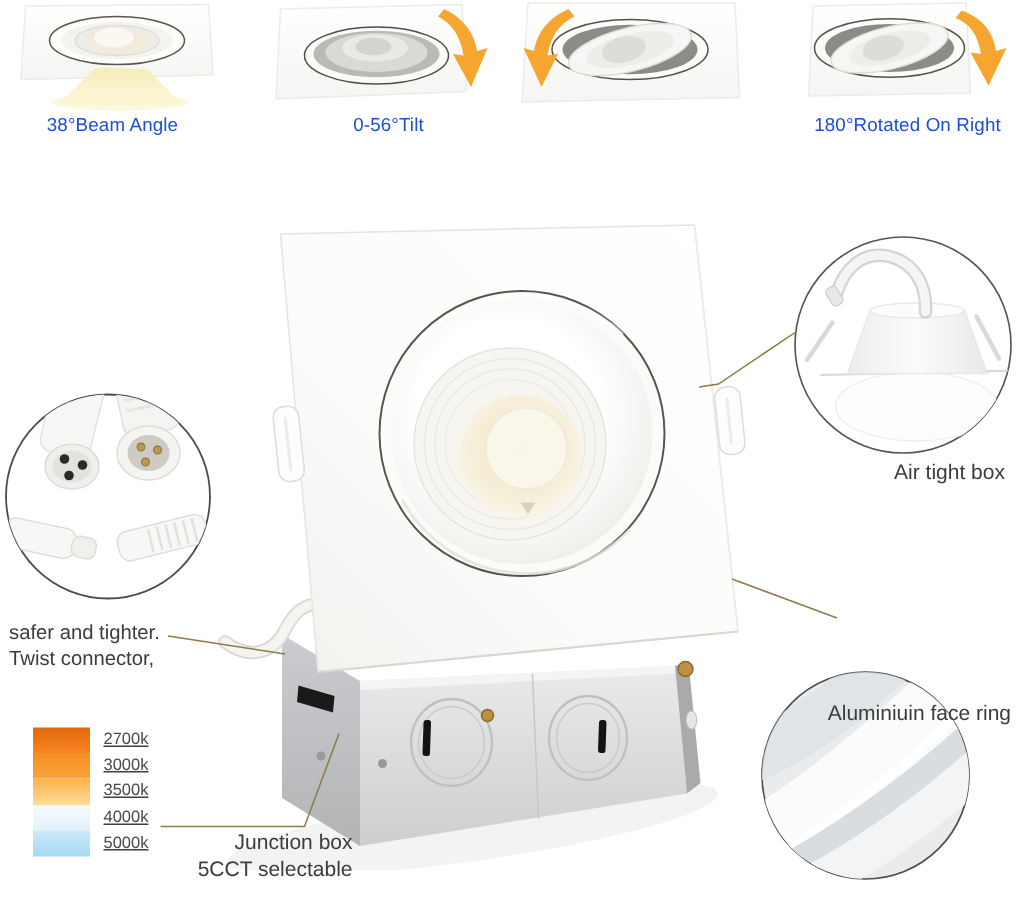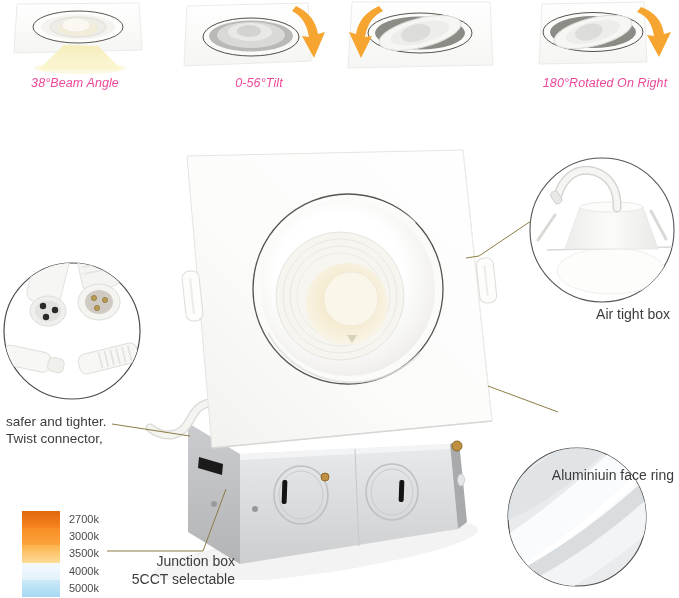--- a/index.html
+++ b/index.html
@@ -4,29 +4,29 @@
 <title>Recessed Downlight Feature Infographic</title>
 <style>
   html,body{margin:0;padding:0;background:#ffffff;}
   .canvas{
     position:relative;width:679px;height:598px;background:#ffffff;overflow:hidden;
     font-family:"Liberation Sans",sans-serif;color:#3e3e3e;
   }
   .abs{position:absolute;}
   .feat-label{
     position:absolute;top:76px;width:150px;text-align:center;
-    font-size:12.5px;color:#ec4899;letter-spacing:.1px;font-style:italic;
+    font-size:12.5px;color:#1d4ed8;letter-spacing:.1px;
   }
   .callout{position:absolute;font-size:14px;color:#3c3c3c;}
   .callout.center{text-align:right;}
   .twist-label{left:6px;top:413px;font-size:13.5px;line-height:17px;}
   .air-label{left:538px;top:306px;width:132px;}
   .alu-label{left:498px;top:422px;width:176px;margin-top:45px;}
   .junction-label{left:83px;top:553px;width:152px;line-height:17.5px;}
-  .cct{position:absolute;left:22px;top:511px;}
+  .cct{position:absolute;left:22px;top:485px;text-decoration:underline;}
   .cct-row{display:flex;align-items:center;height:17.2px;}
   .cct-swatch{width:38px;height:17.2px;}
   .cct-name{margin-left:9px;font-size:11px;color:#4a4a4a;line-height:17.2px;}
   svg{display:block;}
 </style>
 </head>
 <body>
 
 <div class="canvas">
 

